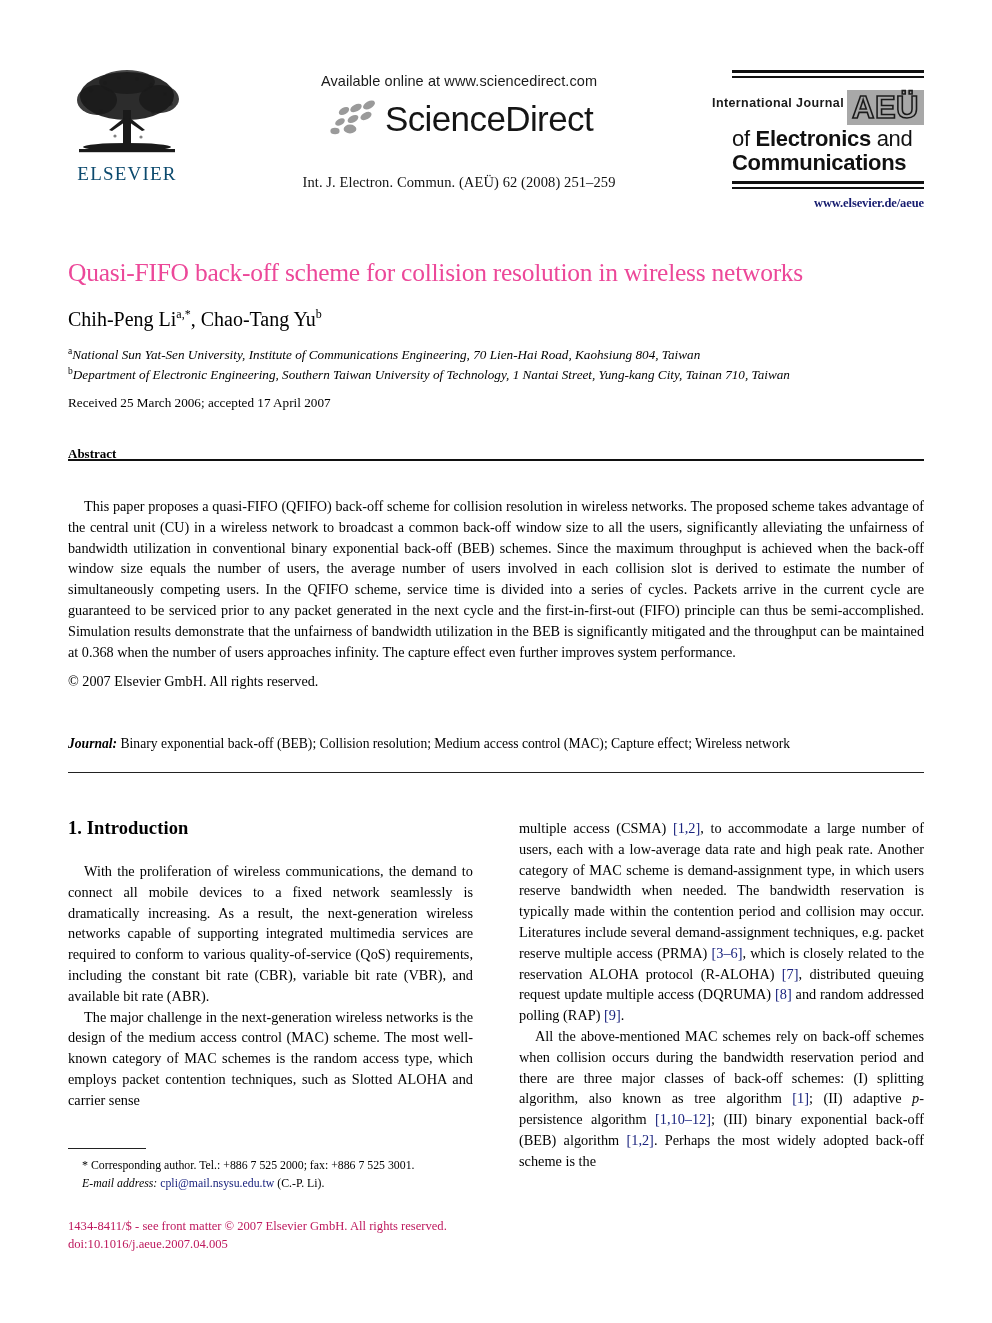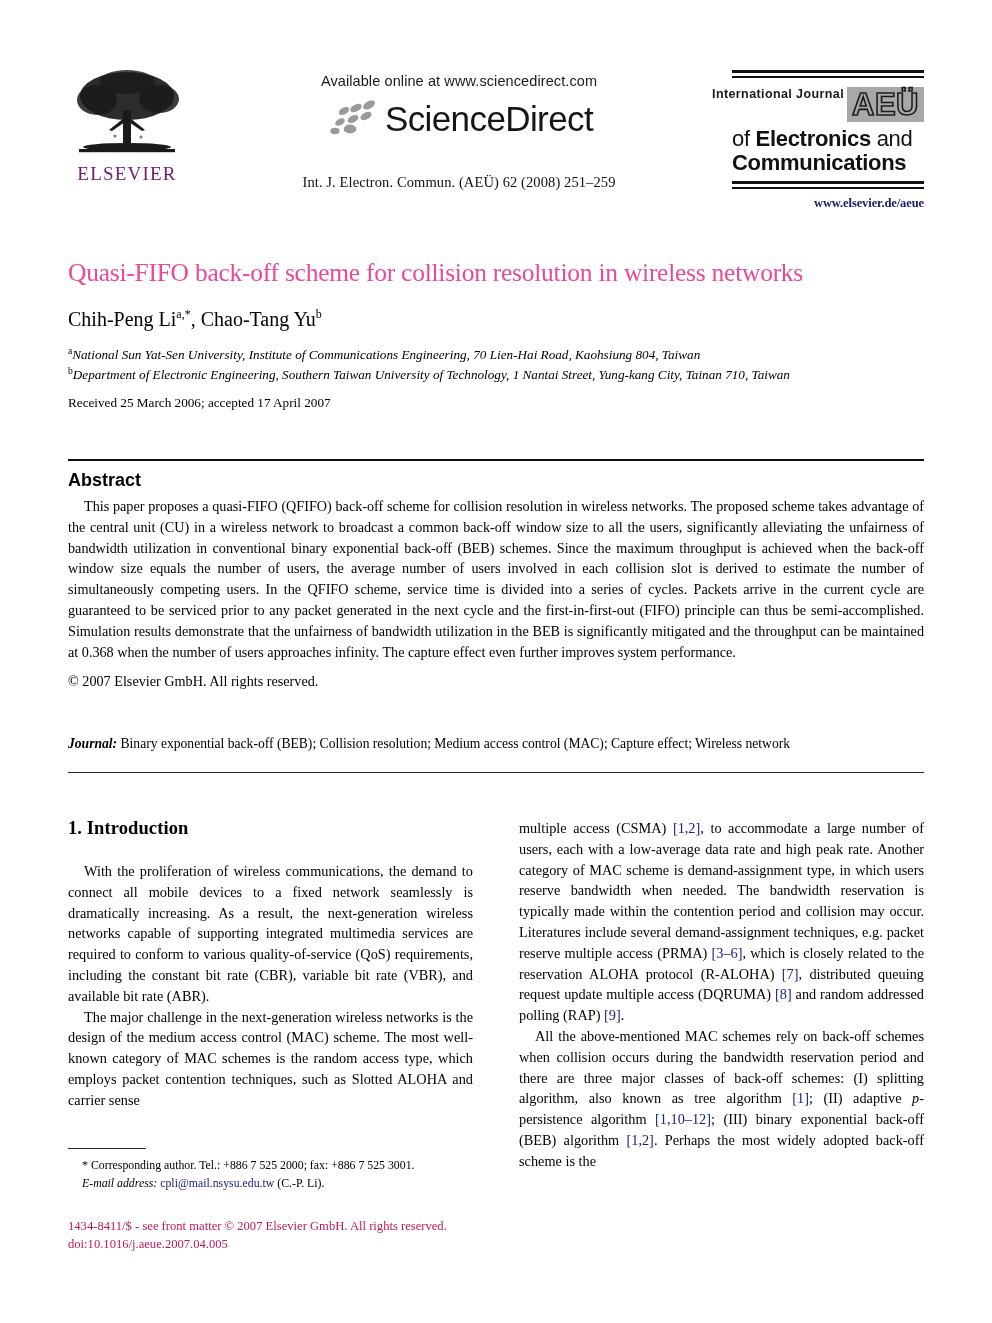--- a/index.html
+++ b/index.html
@@ -46,21 +46,21 @@
   .elsevier-tree {
     width: 112px;
     height: 96px;
     display: block;
   }
   .elsevier-word {
     font-family: "Liberation Serif", serif;
     font-size: 19px;
     letter-spacing: 1.2px;
     margin-top: 1px;
-    color: #701a75;
+    color: #0c4a6e;
   }
 
   
   .sd-block {
     flex: 1;
     text-align: center;
     padding-top: 11px;
   }
   .sd-available {
     font-family: "Liberation Sans", sans-serif;
@@ -102,21 +102,21 @@
     margin-bottom: 9px;
   }
   .aeu-rule-bottom {
     border-top: 3px solid #111;
     border-bottom: 2px solid #111;
     height: 3px;
     margin-top: 6px;
   }
   .aeu-line1 {
     display: flex;
-    align-items: flex-start;
+    align-items: center;
     justify-content: flex-end;
     height: 40px;
   }
   .aeu-intl {
     font-family: "Liberation Sans", sans-serif;
     font-weight: bold;
     font-size: 12.5px;
     letter-spacing: 0.4px;
     color: #1a1a1a;
     padding-bottom: 8px;
@@ -214,24 +214,24 @@
     left: 68px;
     width: 856px;
     border-top: 1px solid #222;
   }
   #rule-abstract-top { top: 459px; }
   #rule-keywords-bottom { top: 772px; }
 
   .abstract-head {
     position: absolute;
     left: 68px;
-    top: 470px;
-    font-family: Liberation Sans, sans-serif;
+    top: 446px;
+    font-family: Liberation Serif, serif;
     font-weight: bold;
-    font-size: 18px;
+    font-size: 13px;
   }
   .abstract-body {
     position: absolute;
     left: 68px;
     top: 496px;
     width: 856px;
     font-family: "Liberation Serif", serif;
     font-size: 14.2px;
     line-height: 1.465;
     text-align: justify;

